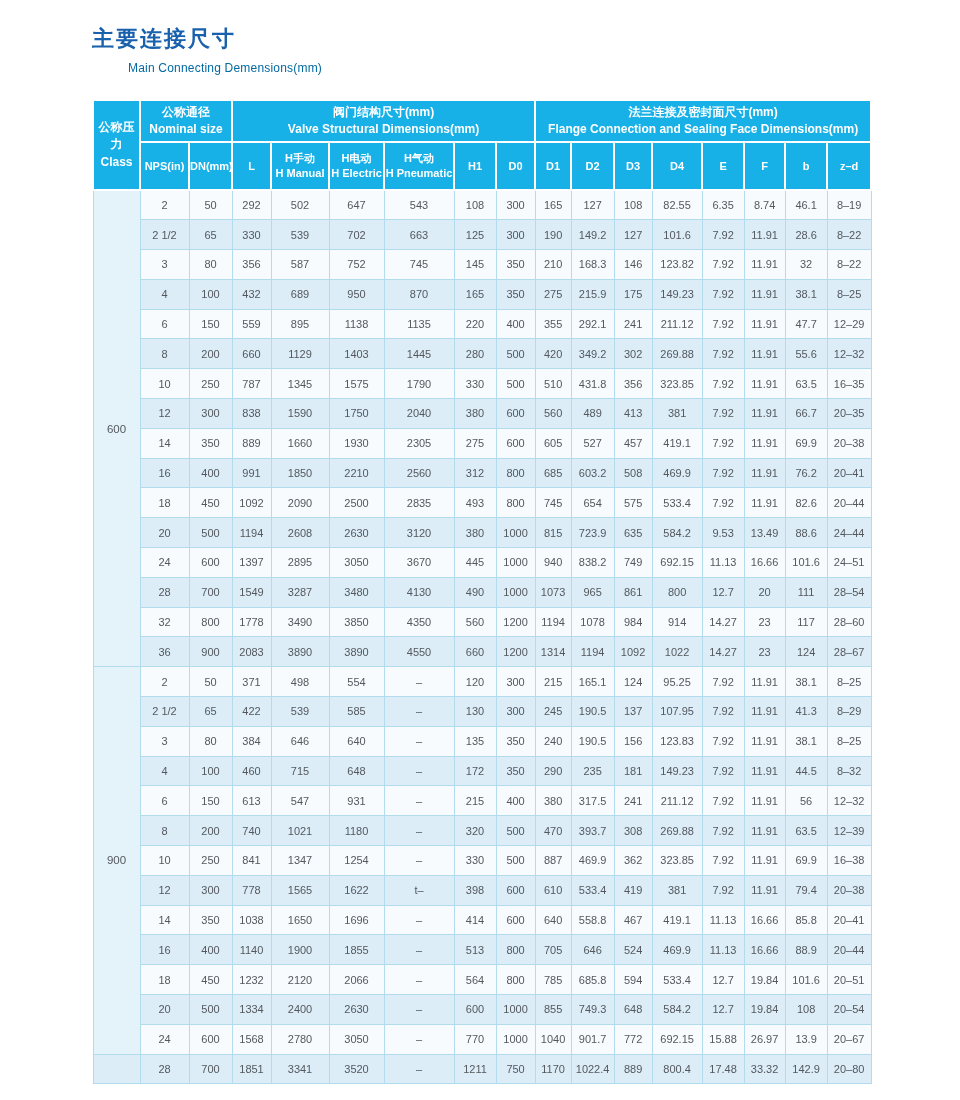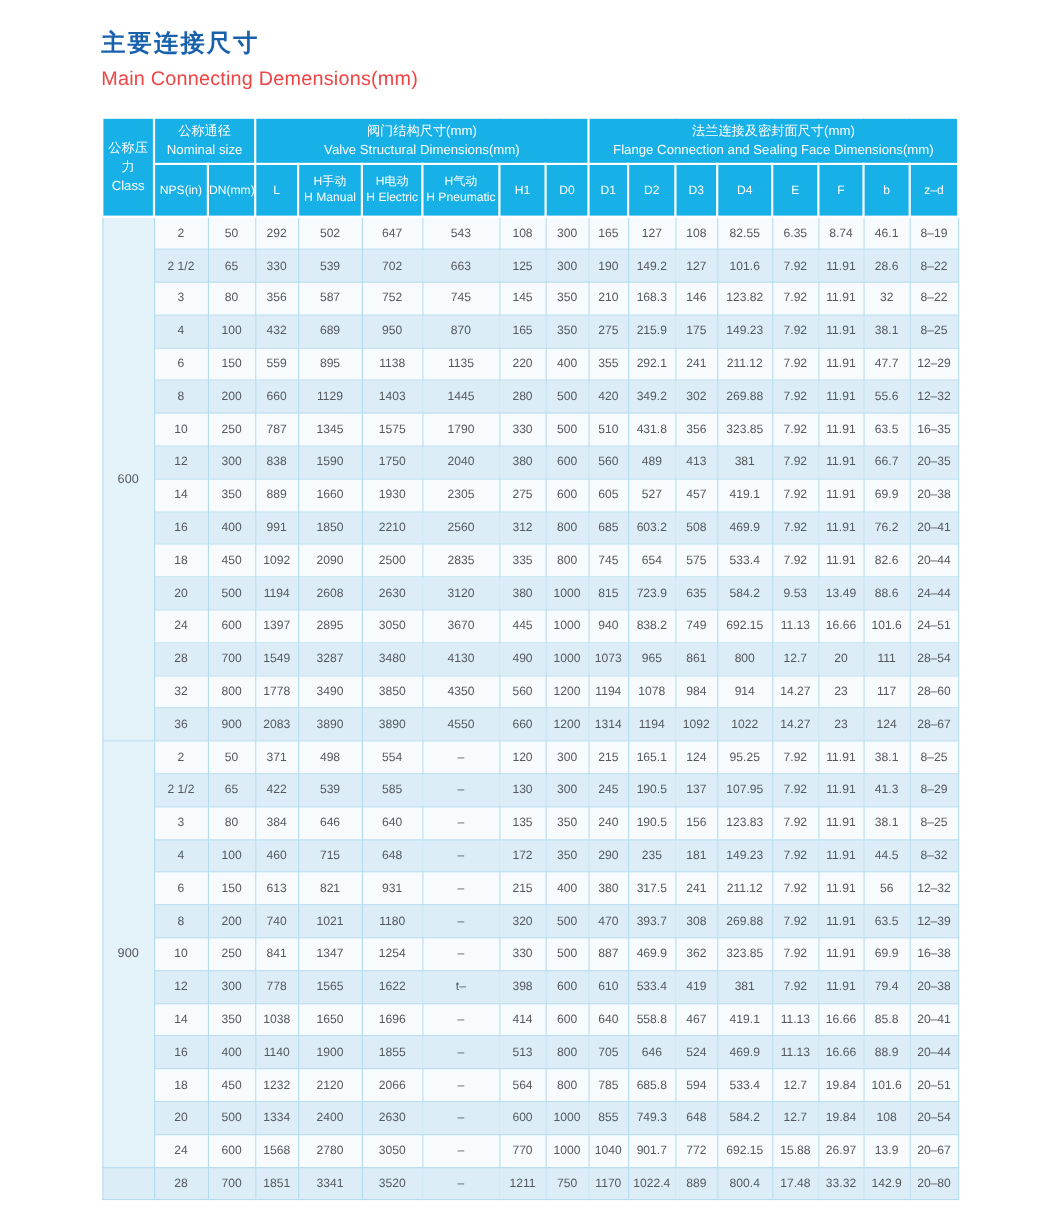--- a/index.html
+++ b/index.html
@@ -9,36 +9,37 @@
     font-family: "Liberation Sans", sans-serif;
   }
   .page { padding: 24px 0 0 92px; border-radius: 12px; }
   .title {
     color: #1961ac;
     font-size: 22px;
     font-weight: bold;
     letter-spacing: 2px;
   }
   .subtitle {
-    color: #ef4444;
-    font-size: 18px;
+    color: #0369a1;
+    font-size: 12px;
     margin-top: 7px;
     letter-spacing: 0.2px;
+    margin-left: 36px;
   }
   table.dim {
     border-collapse: collapse;
     table-layout: fixed;
     width: 778px;
     margin-top: 24px;
     border: 1px solid #9ed2ec;
   }
   table.dim thead th {
     background: #17b0e7;
     color: #ffffff;
-    font-weight: normal;
+    font-weight: bold;
     border: 2px solid #ffffff;
     text-align: center;
     vertical-align: middle;
   }
   table.dim th.h-group {
     font-size: 12px;
     line-height: 1.45;
     height: 42px;
   }
   table.dim th.h-sub {
@@ -294,21 +295,21 @@
           <td>76.2</td>
           <td>20–41</td>
         </tr>
         <tr class="odd">
           <td>18</td>
           <td>450</td>
           <td>1092</td>
           <td>2090</td>
           <td>2500</td>
           <td>2835</td>
-          <td>335</td>
+          <td>493</td>
           <td>800</td>
           <td>745</td>
           <td>654</td>
           <td>575</td>
           <td>533.4</td>
           <td>7.92</td>
           <td>11.91</td>
           <td>82.6</td>
           <td>20–44</td>
         </tr>
@@ -472,21 +473,21 @@
           <td>149.23</td>
           <td>7.92</td>
           <td>11.91</td>
           <td>44.5</td>
           <td>8–32</td>
         </tr>
         <tr class="odd">
           <td>6</td>
           <td>150</td>
           <td>613</td>
-          <td>821</td>
+          <td>547</td>
           <td>931</td>
           <td>–</td>
           <td>215</td>
           <td>400</td>
           <td>380</td>
           <td>317.5</td>
           <td>241</td>
           <td>211.12</td>
           <td>7.92</td>
           <td>11.91</td>

